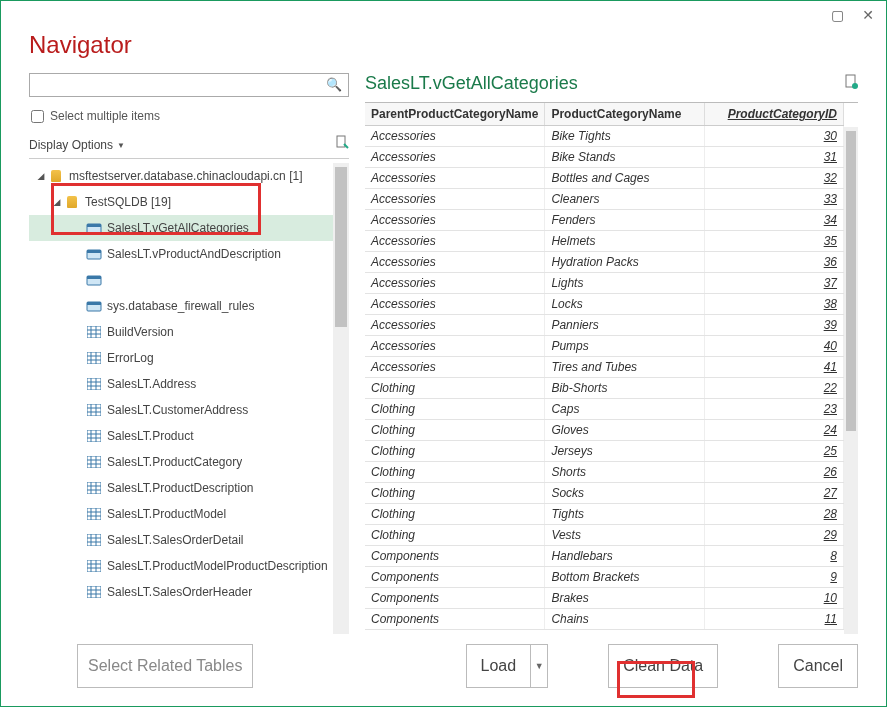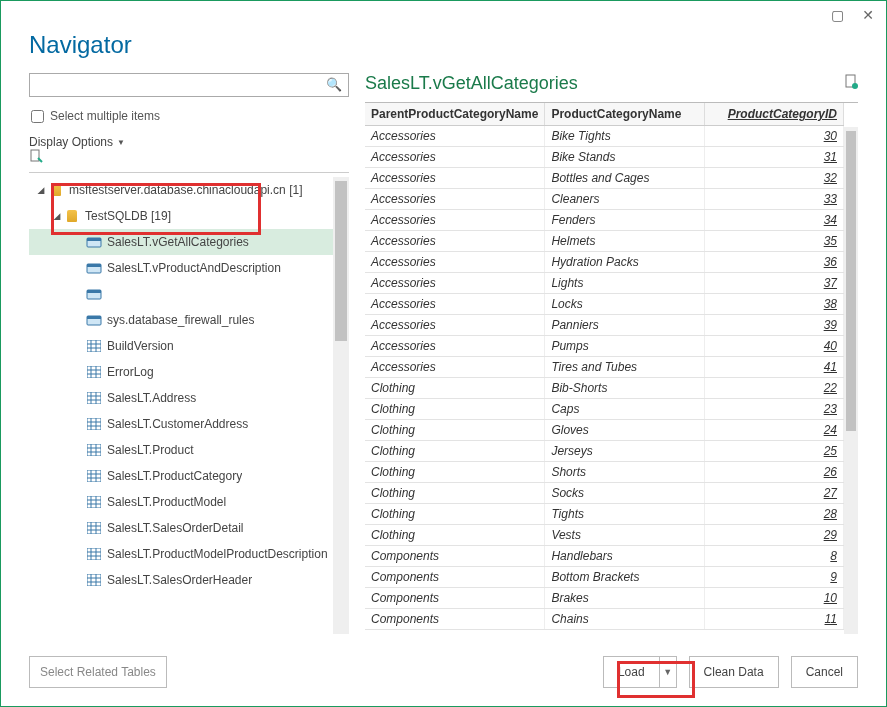--- a/index.html
+++ b/index.html
@@ -1,29 +1,29 @@
 <!DOCTYPE html>
 <html><head>
 <meta charset="utf-8">
 <style>
   * { box-sizing: border-box; }
   html, body { margin:0; padding:0; font-family: "Segoe UI", sans-serif; font-size:12px; color:#444; background:#fff; }
   .window { width:887px; height:707px; border:1px solid #1a9a5e; background:#fff; position:relative; }
   .titlebar { position:absolute; top:6px; right:12px; display:flex; gap:18px; }
   .titlebar span { font-size:14px; color:#666; cursor:pointer; }
   .header { padding:30px 28px 12px 28px; }
-  .header h1 { margin:0; font-size:24px; font-weight:400; color:#0369a1; }
+  .header h1 { margin:0; font-size:24px; font-weight:400; color:#b91c1c; }
   .body { position:absolute; top:72px; left:28px; right:28px; bottom:72px; display:flex; }
   .left { width:320px; display:flex; flex-direction:column; }
   .searchwrap { position:relative; margin-bottom:8px; }
   .searchbox { width:100%; height:24px; border:1px solid #aaa; padding:2px 26px 2px 6px; font-size:12px; }
   .searchicon { position:absolute; right:6px; top:4px; color:#7a9b52; font-size:13px; }
   .chkline { display:flex; align-items:center; gap:6px; margin:4px 0 8px 2px; color:#555;}
   .chkline input { margin:0; }
-  .dispopts { display:flex; align-items:flex-start; justify-content:space-between; border-bottom:1px solid #ccc; padding:4px 0 6px 0; color:#444;flex-direction:column;}
+  .dispopts { display:flex; align-items:flex-end; justify-content:space-between; border-bottom:1px solid #ccc; padding:4px 0 6px 0; color:#444;}
   .dispopts .do-left { display:flex; align-items:center; gap:4px; }
   .treewrap { flex:1; overflow:hidden; position:relative; margin-top:4px; }
   .tree { height:100%; overflow-y:auto; }
   .tree-scroll { position:absolute; right:0; top:0; bottom:0; width:16px; background:#efefef; }
   .tree-scroll .thumb { position:absolute; top:4px; left:2px; right:2px; height:160px; background:#c2c2c2; }
   .node { display:flex; align-items:center; height:26px; white-space:nowrap; overflow:hidden; text-overflow:ellipsis; }
   .node .toggle { width:12px; text-align:center; color:#555; font-size:9px; }
   .node .icon { display:inline-flex; width:18px; height:16px; align-items:center; justify-content:center; margin-right:4px; }
   .lvl0 { padding-left:6px; }
   .lvl1 { padding-left:22px; }
@@ -36,21 +36,21 @@
   .gridinner { position:absolute; top:0; bottom:0; left:0; right:14px; overflow:hidden; }
   table { width:100%; border-collapse:collapse; font-size:12px; }
   th { text-align:left; font-weight:600; background:#f7f7f7; border-bottom:1px solid #ccc; padding:4px 6px; border-right:1px solid #ddd; color:#333;}
   th.num, td.num { text-align:right; font-style:italic;text-decoration:underline; }
   td { padding:3px 6px; border-bottom:1px solid #e3e3e3; border-right:1px solid #eee; color:#333; font-style:italic; }
   td.parent { width:160px; }
   td.cat { width:160px; }
   .grid-scroll { position:absolute; right:0; top:24px; bottom:0; width:14px; background:#efefef;}
   .grid-scroll .thumb { position:absolute; top:4px; left:2px; right:2px; height:300px; background:#c2c2c2; }
   .footer { position:absolute; bottom:18px; left:28px; right:28px; display:flex; justify-content:space-between; align-items:center; }
-  .btn { height:32px; padding:0 14px; border:1px solid #bbb; background:#fff; font-size:12px; color:#444; cursor:pointer; }
+  .btn { height:44px; padding:0 14px; border:1px solid #bbb; background:#fff; font-size:16px; color:#444; cursor:pointer;margin-left:48px; }
   .btn.small { padding:0 10px; color:#888; }
   .btngroup { display:flex; gap:12px; align-items:center; }
   .splitbtn { display:flex;padding-left:28px; }
   .splitbtn .btn { border-right:none; }
   .splitbtn .drop { width:18px; border:1px solid #bbb; background:#fff; display:flex; align-items:center; justify-content:center; font-size:9px; color:#666; cursor:pointer;}
   .hl { position:absolute; border:3px solid #e03030; pointer-events:none; }
   .hl1 { left:50px; top:182px; width:210px; height:52px; }
   .hl2 { left:616px; top:660px; width:78px; height:37px; }
   
   .db-icon { width:10px; height:12px; background:linear-gradient(#f3c24a,#e0a829); border-radius:2px 2px 1px 1px;}
@@ -232,20 +232,33 @@
               <span class="toggle"></span>
               <span class="icon">
                 <svg width="14" height="12">
                   <rect x="0" y="0" width="14" height="12" fill="none" stroke="#3a78a8"></rect>
                   <line x1="0" y1="4" x2="14" y2="4" stroke="#3a78a8"></line>
                   <line x1="0" y1="8" x2="14" y2="8" stroke="#3a78a8"></line>
                   <line x1="4" y1="0" x2="4" y2="12" stroke="#3a78a8"></line>
                   <line x1="9" y1="0" x2="9" y2="12" stroke="#3a78a8"></line>
                 </svg>
               </span>
+              <span class="navlabel">SalesLT.ProductDescription</span>
+            </div>
+            <div class="node lvl2">
+              <span class="toggle"></span>
+              <span class="icon">
+                <svg width="14" height="12">
+                  <rect x="0" y="0" width="14" height="12" fill="none" stroke="#3a78a8"></rect>
+                  <line x1="0" y1="4" x2="14" y2="4" stroke="#3a78a8"></line>
+                  <line x1="0" y1="8" x2="14" y2="8" stroke="#3a78a8"></line>
+                  <line x1="4" y1="0" x2="4" y2="12" stroke="#3a78a8"></line>
+                  <line x1="9" y1="0" x2="9" y2="12" stroke="#3a78a8"></line>
+                </svg>
+              </span>
               <span class="navlabel">SalesLT.ProductModel</span>
             </div>
             <div class="node lvl2">
               <span class="toggle"></span>
               <span class="icon">
                 <svg width="14" height="12">
                   <rect x="0" y="0" width="14" height="12" fill="none" stroke="#3a78a8"></rect>
                   <line x1="0" y1="4" x2="14" y2="4" stroke="#3a78a8"></line>
                   <line x1="0" y1="8" x2="14" y2="8" stroke="#3a78a8"></line>
                   <line x1="4" y1="0" x2="4" y2="12" stroke="#3a78a8"></line>

